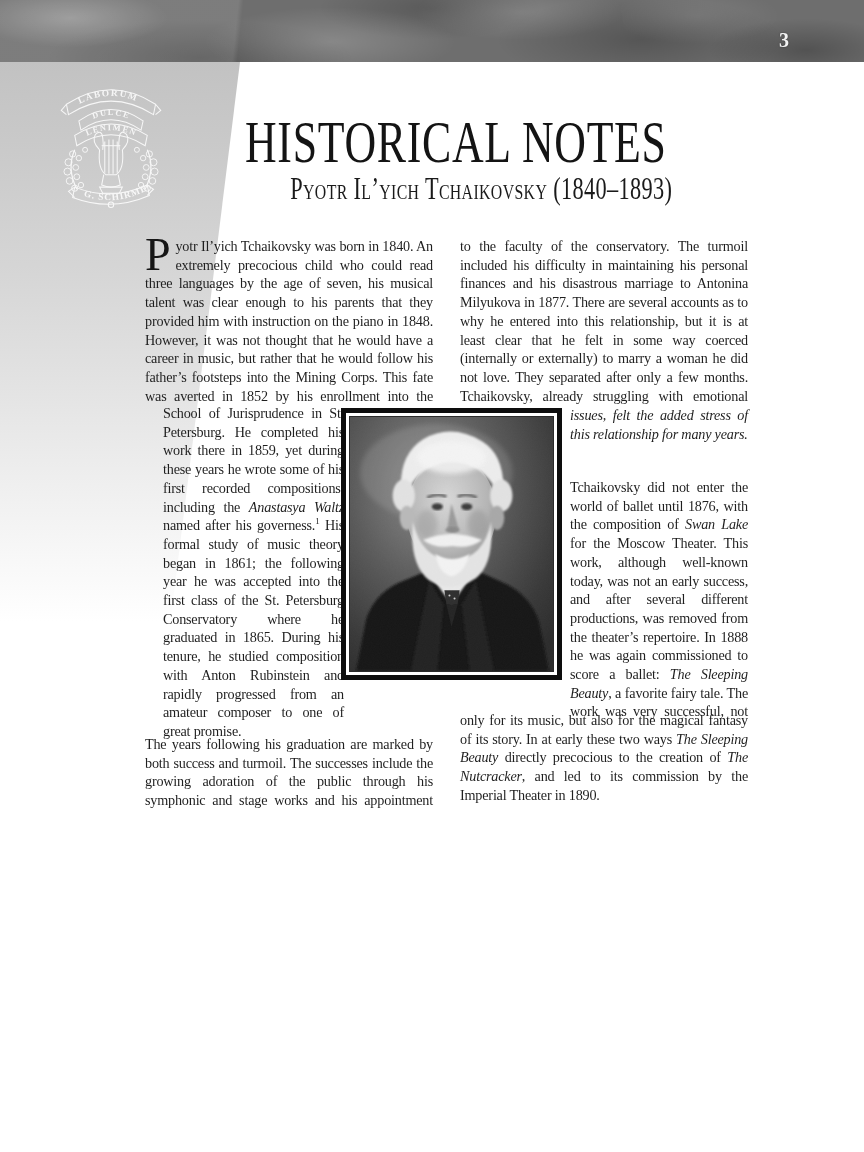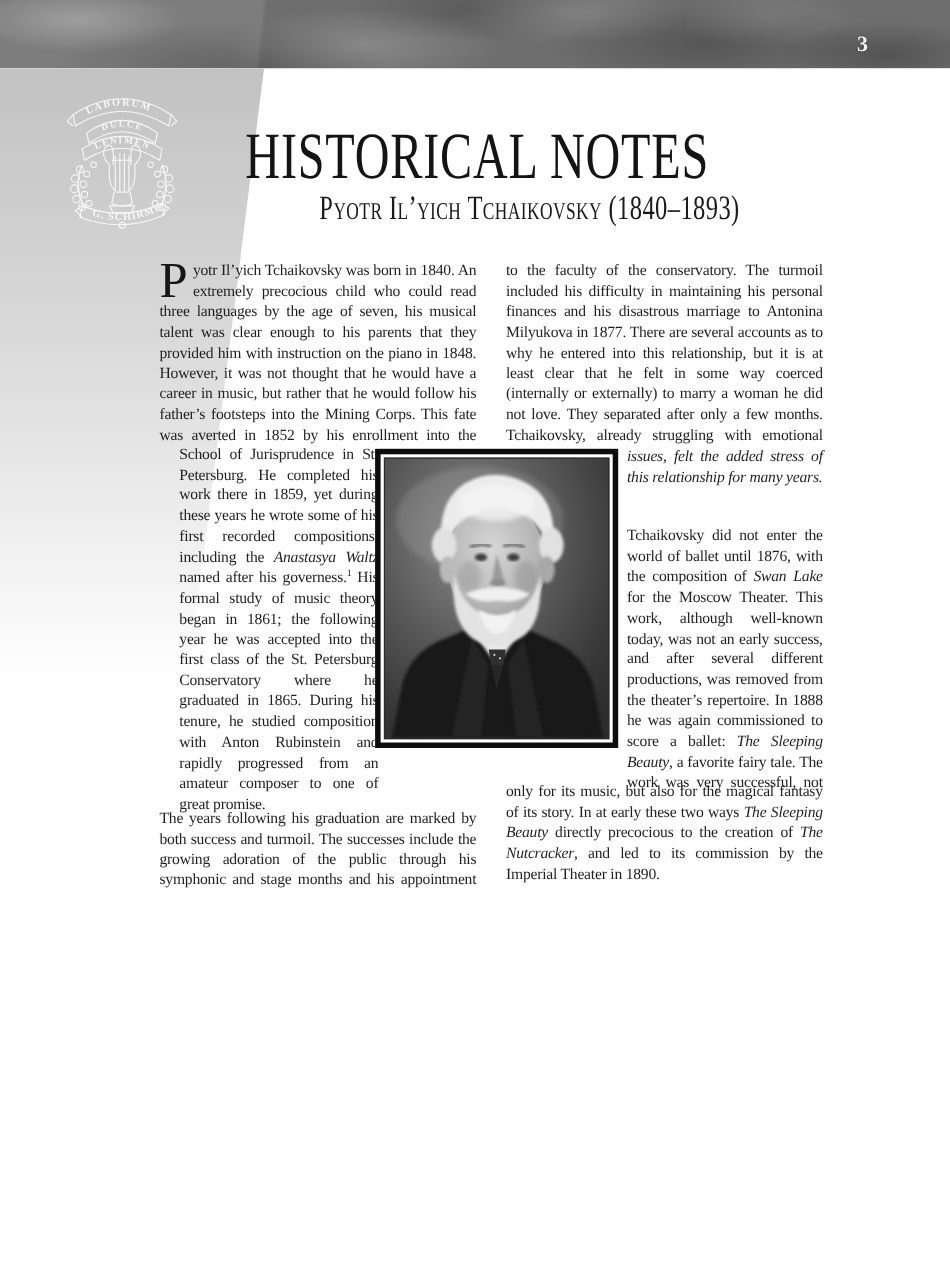--- a/index.html
+++ b/index.html
@@ -39,21 +39,21 @@
   }
   
   .wedge{
     position:absolute;left:0;top:62px;width:240px;height:560px;
     background:linear-gradient(180deg,#c2c2c2 0%,#cbcbcb 18%,#d6d6d6 38%,#e3e3e3 58%,#f2f2f2 80%,#ffffff 100%);
     clip-path:polygon(0 0,100% 0,71% 100%,0 100%);
   }
   
   .logo{position:absolute;left:54px;top:69px;width:114px;height:138px;opacity:.85;}
   
-  .title-wrap{position:absolute;left:145px;top:110px;width:600px;text-align:left;}
+  .title-wrap{position:absolute;left:145px;top:110px;width:600px;text-align:right;}
   .title-wrap .t1{
     display:inline-block;font-size:60px;line-height:64px;color:#141414;
     letter-spacing:1px;transform:scaleX(.73);transform-origin:50% 50%;white-space:nowrap;
   }
   .subtitle-wrap{position:absolute;left:147px;top:172px;width:600px;text-align:right;}
   .subtitle-wrap .t2{
     display:inline-block;font-variant-caps:small-caps;font-size:31px;line-height:34px;
     color:#1a1a1a;letter-spacing:.5px;transform:scaleX(.72);transform-origin:50% 50%;white-space:nowrap;
   }
   
@@ -163,21 +163,21 @@
   <span class="t1">HISTORICAL NOTES</span>
 </div>
 <div class="subtitle-wrap">
   <span class="t2">Pyotr Il’yich Tchaikovsky (1840–1893)</span>
 </div>
 
 <div class="tb blk-a jall">
   <span class="dropcap">P</span><span><span>yotr Il’yich Tchaikovsky was born in 1840. An extremely precocious child who could read three languages by the age of seven, his musical talent was clear enough to his parents that they provided him with instruction on the piano in 1848. However, it was not thought that he would have a career in music, but rather that he would follow his father’s footsteps into the Mining Corps. This fate was averted in 1852 by his enrollment into the</span></span>
 </div>
 <div class="tb blk-b"><span>School of Jurisprudence in St. Petersburg. He completed his work there in 1859, yet during these years he wrote some of his first recorded compositions, including the </span><span class="it">Anastasya Waltz</span><span> named after his governess.</span><sup>1</sup><span> His formal study of music theory began in 1861; the following year he was accepted into the first class of the St. Petersburg Conservatory where he graduated in 1865. During his tenure, he studied composition with Anton Rubinstein and rapidly progressed from an amateur composer to one of great promise.</span></div>
-<div class="tb blk-c jall"><span>The years following his graduation are marked by both success and turmoil. The successes include the growing adoration of the public through his symphonic and stage months and his appointment</span></div>
+<div class="tb blk-c jall"><span>The years following his graduation are marked by both success and turmoil. The successes include the growing adoration of the public through his symphonic and stage works and his appointment</span></div>
 
 <div class="tb blk-d jall"><span>to the faculty of the conservatory. The turmoil included his difficulty in maintaining his personal finances and his disastrous marriage to Antonina Milyukova in 1877. There are several accounts as to why he entered into this relationship, but it is at least clear that he felt in some way coerced (internally or externally) to marry a woman he did not love. They separated after only a few months. Tchaikovsky, already struggling with emotional</span></div>
 <div class="tb blk-e"><span>issues, felt the added stress of this relationship for many years.</span></div>
 <div class="tb blk-f jall"><span>Tchaikovsky did not enter the world of ballet until 1876, with the composition of </span><span class="it">Swan Lake</span><span> for the Moscow Theater. This work, although well-known today, was not an early success, and after several different productions, was removed from the theater’s repertoire. In 1888 he was again commissioned to score a ballet: </span><span class="it">The Sleeping Beauty</span><span>, a favorite fairy tale. The work was very successful, not</span></div>
 <div class="tb blk-g"><span>only for its music, but also for the magical fantasy of its story. In at early these two ways </span><span class="it">The Sleeping Beauty</span><span> directly precocious to the creation of </span><span class="it">The Nutcracker</span><span>, and led to its commission by the Imperial Theater in 1890.</span></div>
 
 <div class="photo">
   <div class="photo-inner">
     <svg viewBox="0 0 200 252" xmlns="http://www.w3.org/2000/svg" preserveAspectRatio="none">
       <defs>

